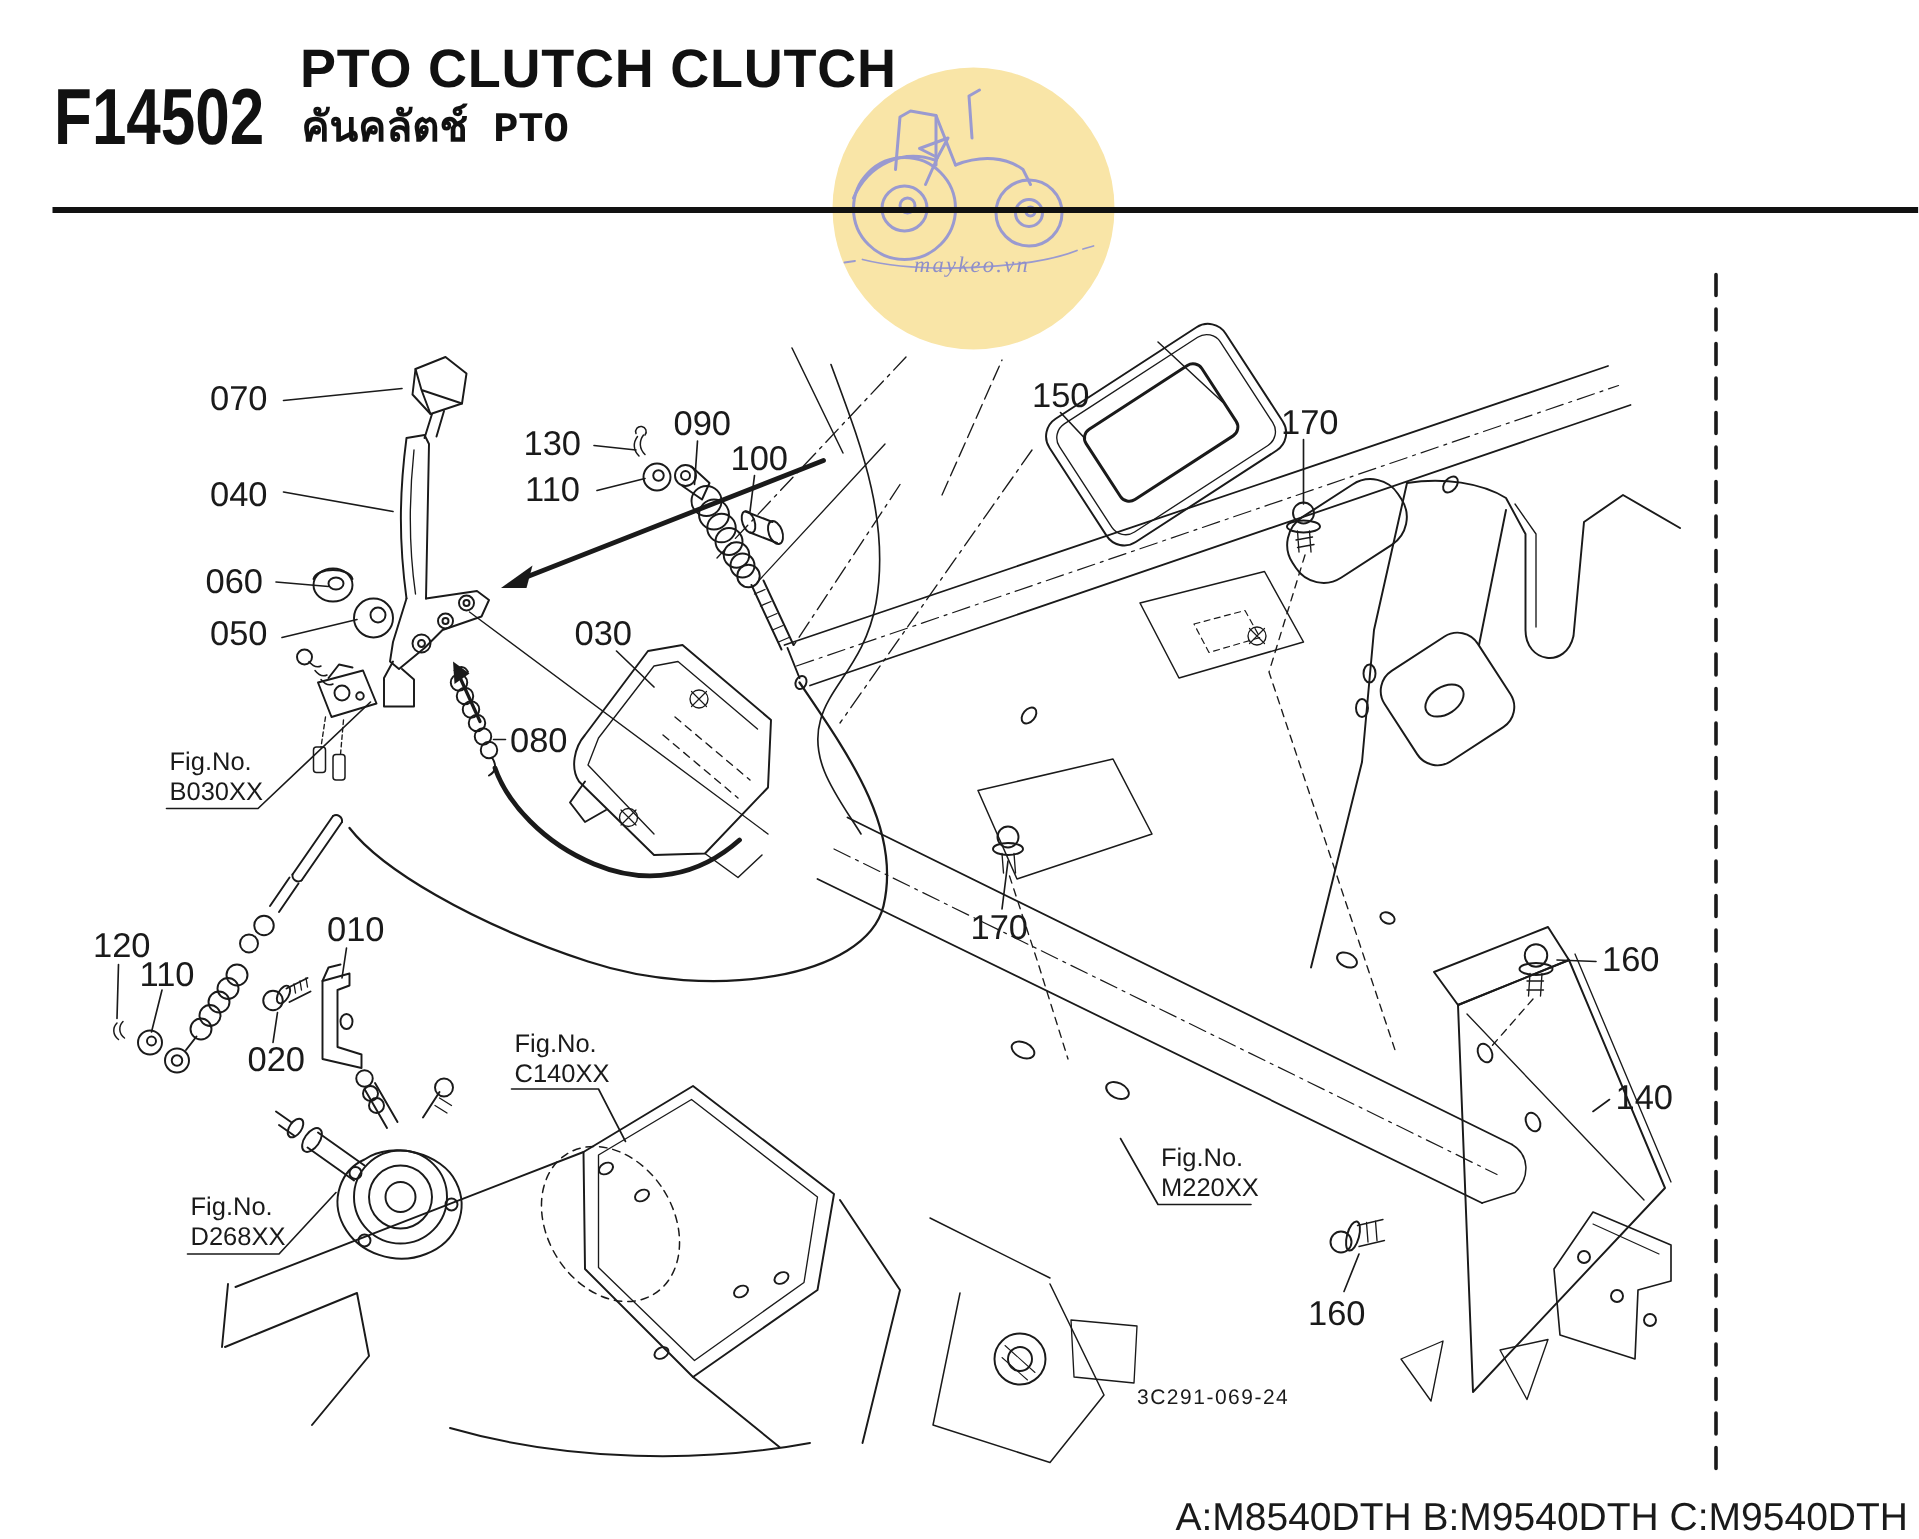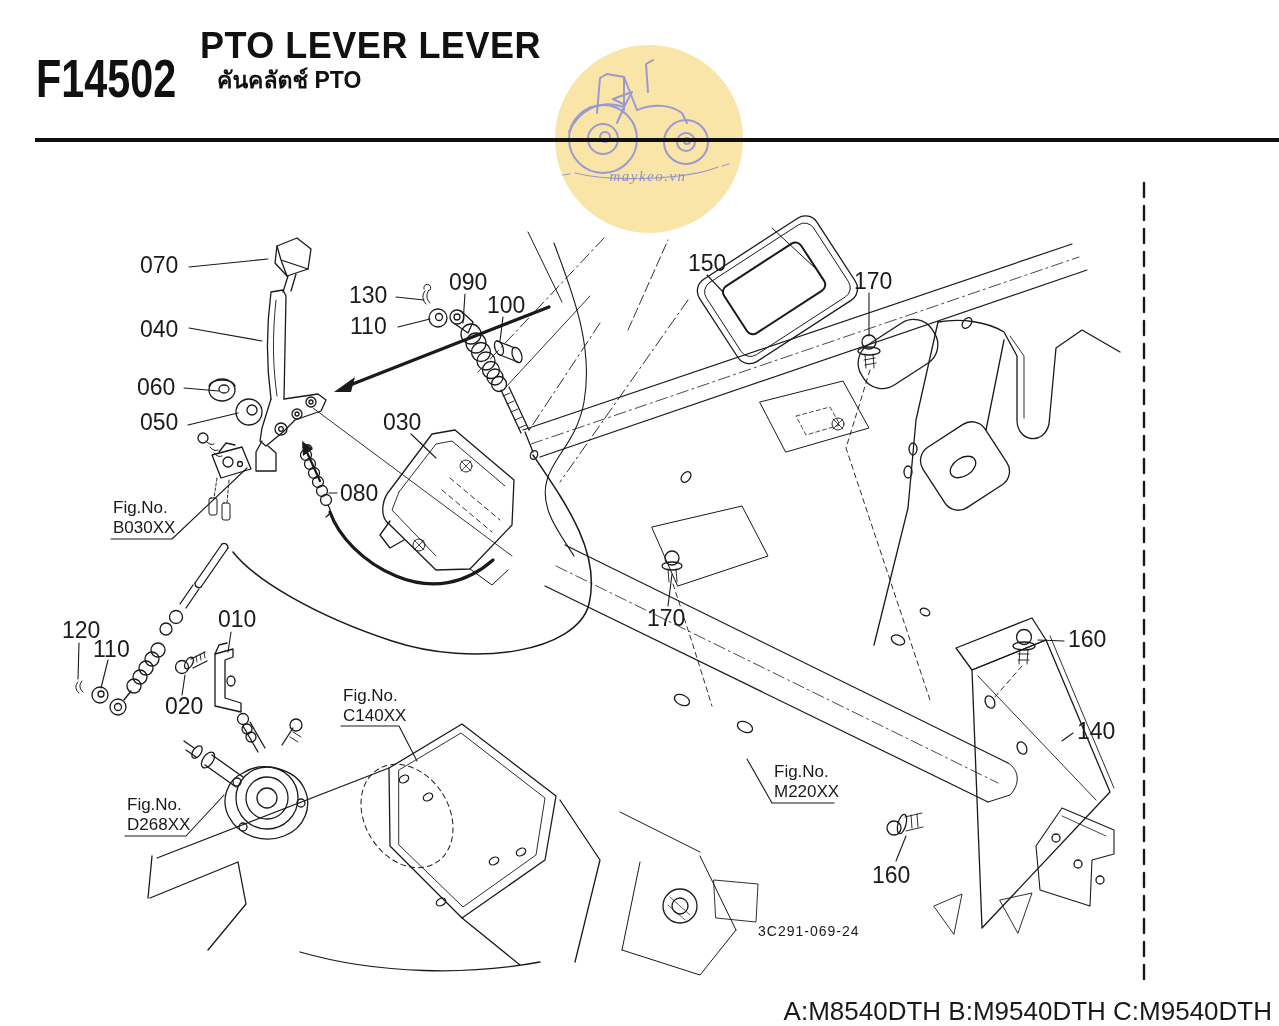--- a/index.html
+++ b/index.html
@@ -4,21 +4,21 @@
 <style>
   html,body{margin:0;padding:0;background:#ffffff;}
   .page{position:relative;width:1279px;height:1026px;background:#ffffff;overflow:hidden;
         font-family:"Liberation Sans",sans-serif;color:#111;}
   .layer{position:absolute;left:0;top:0;width:1279px;height:1026px;}
   .z0{z-index:0;} .z1{z-index:1;}
   .hdr{position:absolute;z-index:2;white-space:nowrap;color:#111;}
   .fig-code{left:36px;top:48px;font-size:53px;font-weight:bold;
             transform:scaleX(0.78);transform-origin:left top;letter-spacing:0px;}
   .title-en{left:200px;top:25px;font-size:36px;font-weight:bold;letter-spacing:0.5px;}
-  .title-th{left:201px;top:62px;font-size:23px;font-weight:bold;font-family:Liberation Sans, sans-serif;margin-left:16px;}
+  .title-th{left:201px;top:62px;font-size:28px;font-weight:bold;font-family:Liberation Mono, monospace;}
   .title-vi{left:200px;top:92px;font-size:37px;font-weight:bold;font-family:"Liberation Serif",serif;}
   .rule{position:absolute;z-index:2;left:35px;right:0;top:138px;height:4px;background:#111;}
   svg text{font-family:"Liberation Sans",sans-serif;fill:#1a1a1a;}
   text.part{font-size:23px;}
   text.figref{font-size:17px;}
   text.drawno{font-size:14px;letter-spacing:1px;}
   text.models{font-size:26px;}
   text.wm{font-family:"Liberation Serif",serif;font-style:italic;font-size:15px;
           fill:#8f8fc8;letter-spacing:1.5px;}
 </style>
@@ -44,21 +44,21 @@
       <path d="M637,110 C655,103 671,105 682,113 L687,123"></path>
       <path d="M569,132 C579,109 602,99 624,107"></path>
       <path d="M637,141 L663,141"></path>
       <path d="M575,173 C615,183 688,179 718,167" stroke-width="1.2"></path>
       <path d="M563,175 L570,174 M722,166 L729,164" stroke-width="1.2"></path>
     </g>
     <text class="wm" x="648" y="181" text-anchor="middle">maykeo.vn</text>
   </svg>
 
   <div class="hdr fig-code">F14502</div>
-  <div class="hdr title-en">PTO LEVER LEVER</div>
+  <div class="hdr title-en">PTO CLUTCH CLUTCH</div>
   <div class="hdr title-th">คันคลัตช์ PTO</div>
   <div class="rule"></div>
 
   <svg class="layer z1" viewBox="0 0 1279 1026">
     <g fill="none" stroke="#1a1a1a" stroke-width="1.3" stroke-linecap="round" stroke-linejoin="round">
 
       <g>
         <path d="M277,246 L297,238 L311,249 L308,269 L287,276 L275,263 Z"></path>
         <path d="M277,246 L281,260 L308,269 M281,260 L287,276"></path>
         <path d="M288,276 L283,292 M296,274 L291,291"></path>

